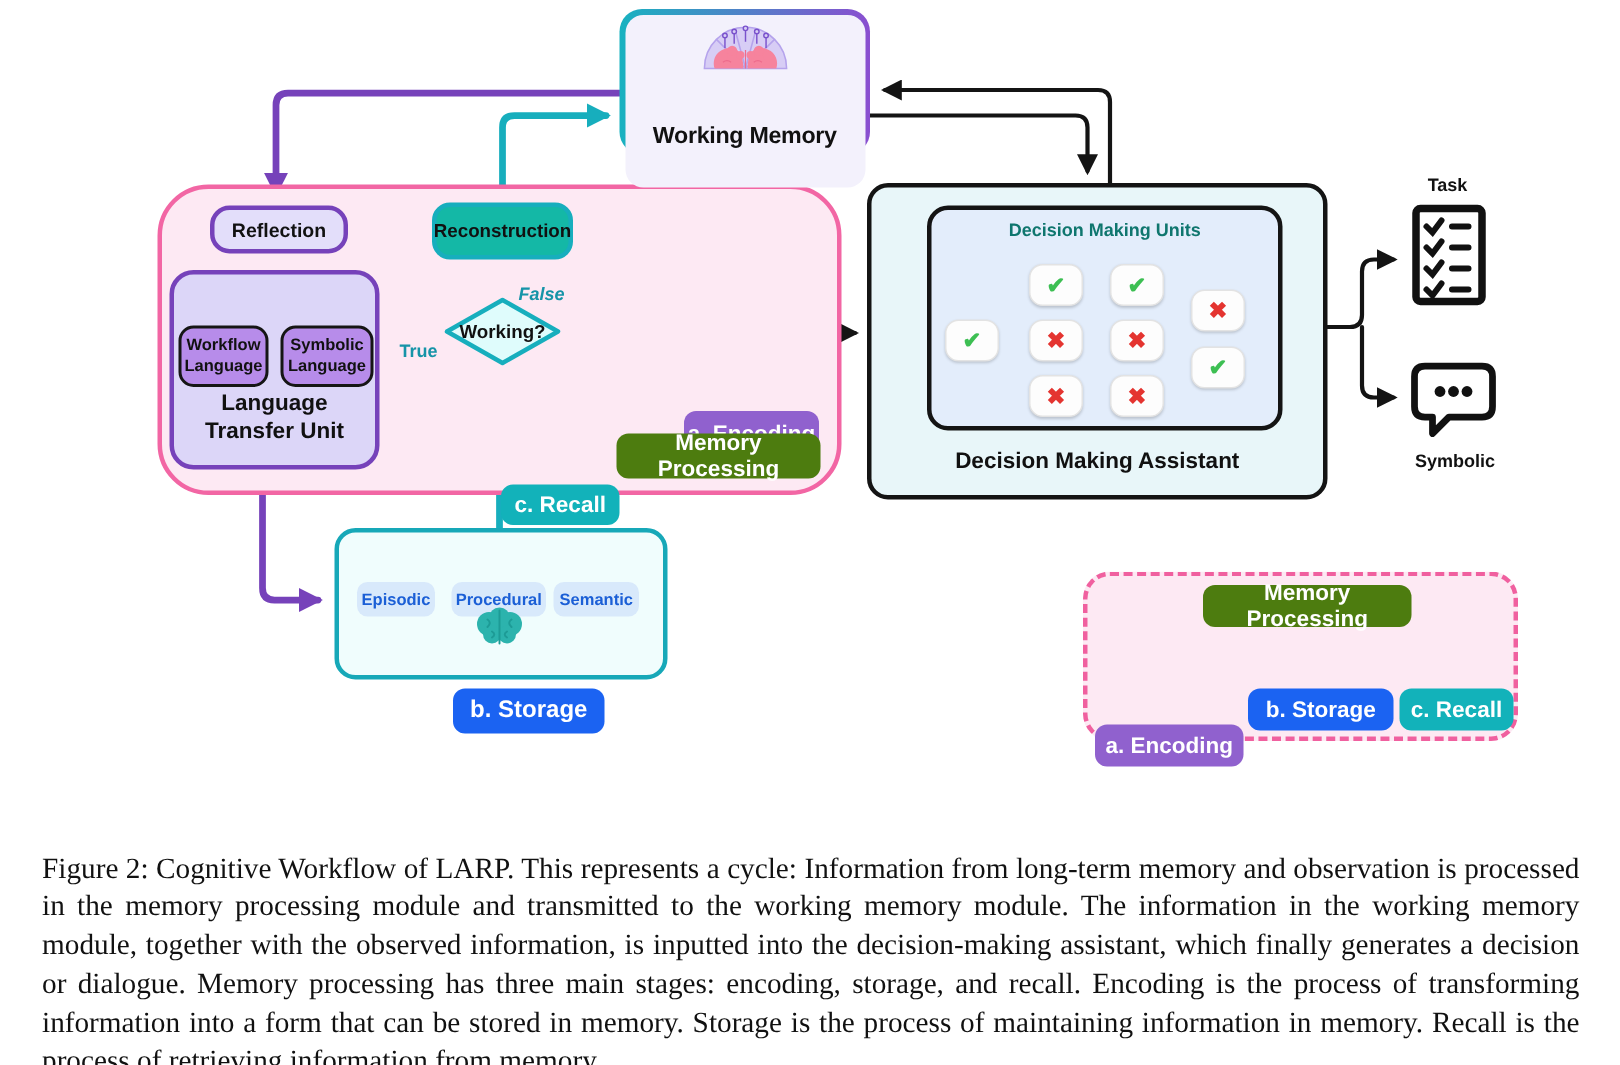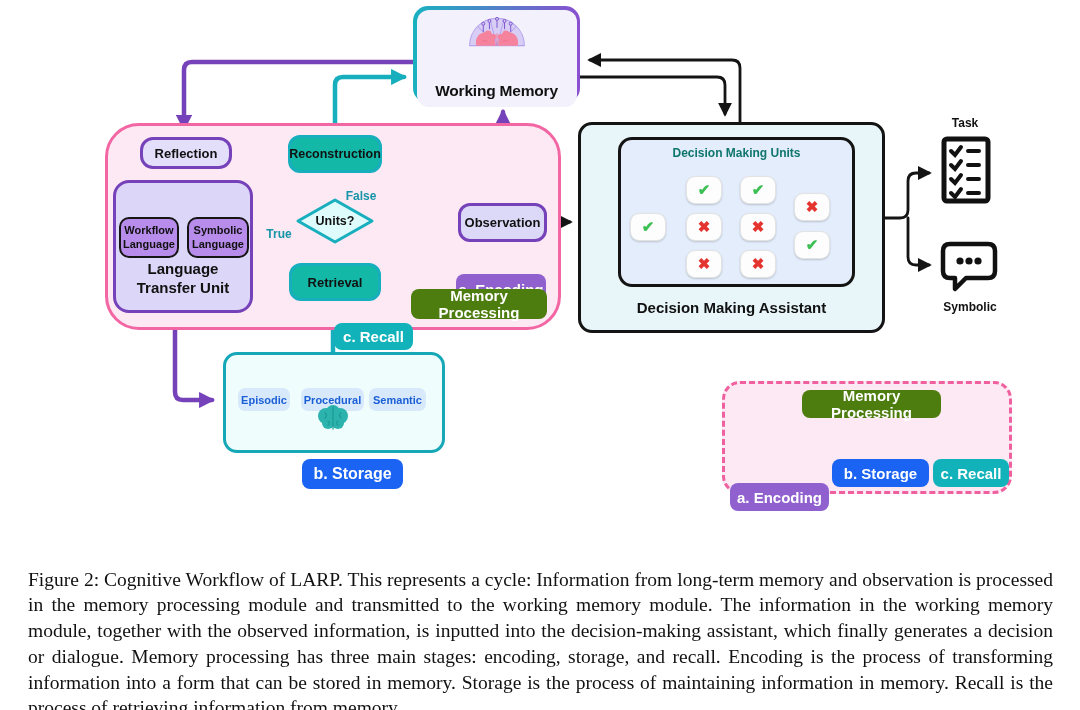--- a/index.html
+++ b/index.html
@@ -6,21 +6,21 @@
   .stage{position:relative;width:1080px;height:710px;background:#fff;overflow:hidden;
          font-family:"Liberation Sans",sans-serif;}
   .abs{position:absolute;box-sizing:border-box;}
   .ctr{display:flex;align-items:center;justify-content:center;text-align:center;}
   svg.wires{position:absolute;left:0;top:0;width:1080px;height:540px;}
 
   
   .wm-outer{left:413px;top:6px;width:167px;height:97px;border-radius:15px;
             background:linear-gradient(90deg,#18b2c0,#8a4fd0);padding:3.5px;}
   .wm-inner{width:100%;height:100%;border-radius:12px;background:#f3f1fc;
-            display:flex;flex-direction:column;align-items:center;justify-content:center;padding-bottom:7px;gap:33px;}
+            display:flex;flex-direction:column;align-items:center;justify-content:center;padding-bottom:25px;gap:33px;}
   .wm-label{font-weight:bold;font-size:15.5px;color:#111;letter-spacing:-.2px;}
 
   .pinkbox{left:105px;top:123px;width:456px;height:207px;border:3px solid #f266a4;
            border-radius:34px;background:#fde9f3;}
   .purplebox{background:#e3defa;border:3px solid #7642ba;border-radius:13px;
              font-weight:bold;color:#111;}
   .lavbox{background:#dcd6f8;border:3px solid #7642ba;border-radius:16px;}
   .langbox{background:#b78cea;border:2.5px solid #151515;border-radius:10px;
            font-weight:bold;color:#111;font-size:11px;line-height:1.2;}
   .tealbox{background:#14b8a6;border:3px solid #17aebd;border-radius:12px;
@@ -138,32 +138,26 @@
   </div>
 
   <div class="abs tealbox ctr" style="left:288px;top:135px;width:94px;height:38px;font-size:12.5px;">
     <span>Reconstruction</span>
   </div>
 
   <div class="abs" style="left:295px;top:197px;width:80px;height:48px;">
     <svg width="80" height="48" viewBox="0 0 80 48">
       <polygon points="40,3 77,24 40,45 3,24" fill="#dffcfc" stroke="#17aebd" stroke-width="3" stroke-linejoin="round"></polygon>
     </svg>
-    <span class="abs ctr" style="left:0;top:0;width:80px;height:48px;font-weight:bold;font-size:12.5px;color:#111;">Units?</span>
+    <span class="abs ctr" style="left:0;top:0;width:80px;height:48px;font-weight:bold;font-size:12.5px;color:#111;">Working?</span>
   </div>
   <div class="abs truefalse" style="left:262px;top:227px;width:34px;text-align:center;">True</div>
-  <div class="abs truefalse" style="left:341px;top:189px;width:40px;text-align:center;">False</div>
-
-  <div class="abs tealbox ctr" style="left:289px;top:263px;width:92px;height:38px;font-size:13px;">
-    <span>Retrieval</span>
-  </div>
-
-  <div class="abs purplebox ctr" style="left:458px;top:203px;width:89px;height:39px;font-size:13px;background:#dcd9f8;border-radius:12px;">
-    <span>Observation</span>
-  </div>
+  <div class="abs truefalse" style="left:341px;top:189px;width:40px;text-align:center;font-style:italic;">False</div>
+
+
 
   <div class="abs badge b-purple ctr" style="left:456px;top:250px;width:90px;height:30px;font-size:15px;">a. Encoding</div>
   <div class="abs badge b-mauve ctr" style="left:411px;top:289px;width:136px;height:30px;font-size:15px;">Memory Processing</div>
   <div class="abs badge b-teal ctr" style="left:334px;top:323px;width:79px;height:27px;font-size:15px;">c. Recall</div>
 
   <div class="abs wm-outer">
     <div class="wm-inner">
       <svg width="88" height="54" viewBox="0 0 88 54" style="margin-bottom:2px;">
         <path d="M4,52 A40,40 0 0 1 84,52 Z" fill="#d7cdf5" stroke="#b5a3ec" stroke-width="1.5"></path>
         <g stroke="#b5a3ec" stroke-width="1.5">

